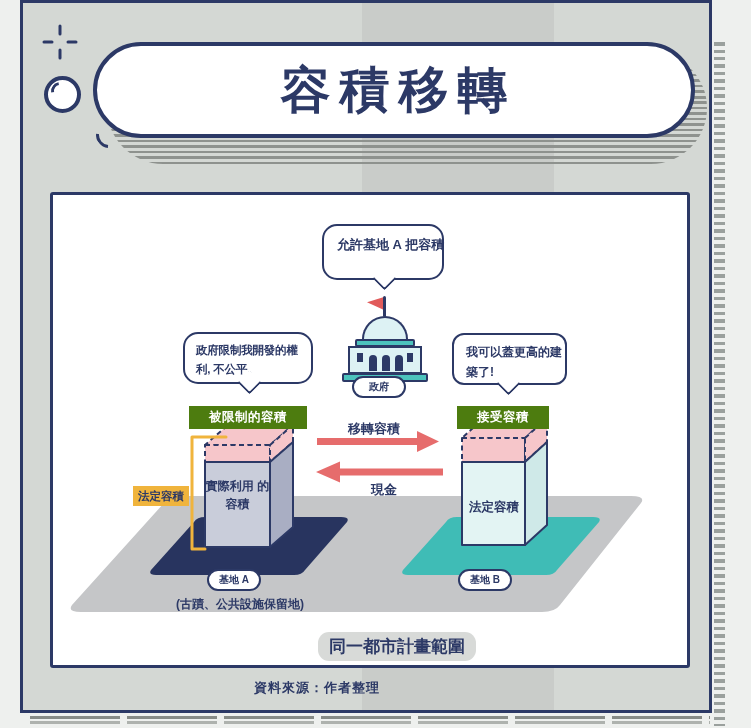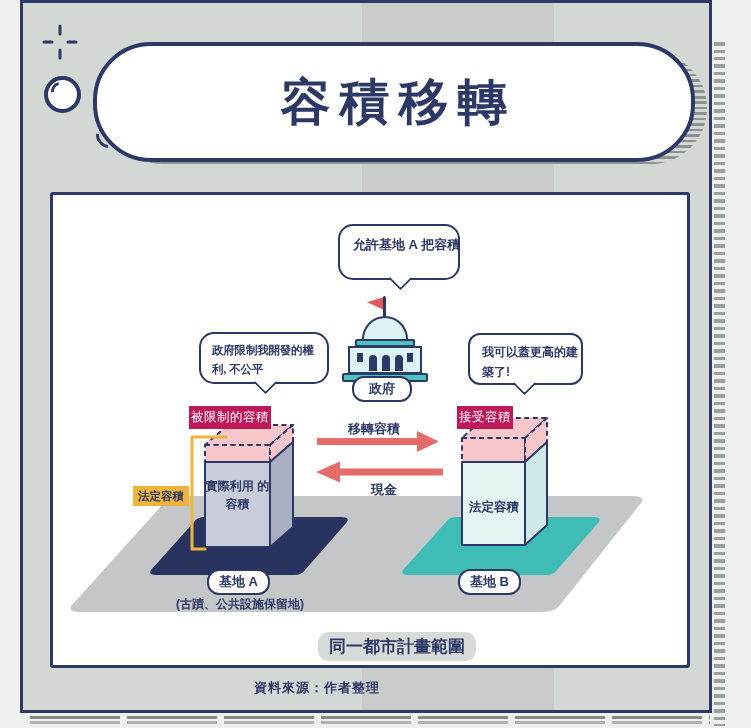--- a/index.html
+++ b/index.html
@@ -16,68 +16,68 @@
   .band{left:362px;top:3px;width:192px;height:707px;background:rgba(55,62,55,0.07);}
   .hatch{left:714px;top:42px;width:11px;height:684px;
          background:repeating-linear-gradient(to bottom,#9aa09d 0 3.5px,transparent 3.5px 7.5px);}
   .bl1{left:30px;top:716px;width:680px;height:3px;
        background:repeating-linear-gradient(to right,#878b87 0 90px,transparent 90px 97px);}
   .bl2{left:30px;top:721px;width:680px;height:2.5px;
        background:repeating-linear-gradient(to right,#aeb2ae 0 90px,transparent 90px 97px);}
   
   .banner-shadow{left:107px;top:52px;width:600px;height:112px;border-radius:58px;
        background:repeating-linear-gradient(to bottom,#8e928e 0 2.5px,transparent 2.5px 5.5px);}
-  .banner{left:93px;top:42px;width:602px;height:120px;box-sizing:border-box;
+  .banner{left:93px;top:42px;width:602px;height:96px;box-sizing:border-box;
        background:#fff;border:4px solid #2c3966;border-radius:58px;
        display:flex;align-items:center;justify-content:center;}
   .banner-title{font-size:50px;font-weight:bold;letter-spacing:9px;text-indent:9px;}
   .banner-circle{left:44px;top:76px;width:37px;height:37px;box-sizing:border-box;
        background:#fff;border:4px solid #2c3966;border-radius:50%;}
   .banner-circle::before{content:"";position:absolute;left:3px;top:2px;width:12px;height:12px;
        border:3px solid transparent;border-left-color:#2c3966;border-radius:50%;
        transform:rotate(35deg);}
   .banner-arc{left:96px;top:122px;width:26px;height:26px;box-sizing:border-box;
        border:3.5px solid transparent;border-left-color:#2c3966;border-radius:50%;
        transform:rotate(-40deg);}
   
   .panel{left:50px;top:192px;width:640px;height:476px;box-sizing:border-box;
        background:#fff;border:3px solid #2c3966;border-radius:3px;}
   .scene{left:53px;top:195px;width:634px;height:470px;z-index:4;}
   
   .bubble{background:#fff;border:2.5px solid #2c3966;border-radius:15px;
-       font-weight:bold;z-index:6;box-sizing:border-box;margin-left:16px;}
+       font-weight:bold;z-index:6;box-sizing:border-box;}
   .bubble .line{display:block;white-space:nowrap;}
   .tail{position:absolute;bottom:-8.5px;width:15px;height:15px;background:#fff;
        border-right:2.5px solid #2c3966;border-bottom:2.5px solid #2c3966;
        transform:rotate(45deg);border-bottom-right-radius:3px;}
   .bubble-gov{left:322px;top:224px;width:122px;height:56px;padding:8px 0 0 13px;
        font-size:13px;line-height:21px;}
   .bubble-gov .tail{left:52px;}
   .bubble-a{left:183px;top:332px;width:130px;height:52px;padding:7px 0 0 11px;
        font-size:11.5px;line-height:19px;letter-spacing:-0.2px;}
   .bubble-a .tail{left:56px;}
   .bubble-b{left:452px;top:333px;width:115px;height:52px;padding:7px 0 0 12px;
        font-size:12px;line-height:20px;border-radius:12px;}
   .bubble-b .tail{left:46px;}
   
-  .tag{background:#be185d;color:#fff;font-size:12.5px;font-weight:normal;
-       padding:3px 2px;letter-spacing:0.5px;z-index:7;white-space:nowrap;}
+  .tag{background:#4d7c0f;color:#fff;font-size:12.5px;font-weight:bold;
+       padding:3px 20px;letter-spacing:0.5px;z-index:7;white-space:nowrap;}
   .tag-restricted{left:189px;top:406px;}
   .tag-received{left:457px;top:406px;}
   .yellow-tag{left:133px;top:486px;background:#f0b43c;color:#2c3966;font-size:11.5px;
        font-weight:bold;padding:2.5px 5px;z-index:7;white-space:nowrap;}
   .txt-actual{left:205px;top:477px;width:65px;text-align:center;font-size:12px;
        line-height:18px;font-weight:bold;z-index:7;}
   .txt-legal-b{left:462px;top:499px;width:64px;text-align:center;font-size:12.5px;
        font-weight:bold;z-index:7;}
   .lbl-transfer{left:322px;top:420px;width:104px;text-align:center;font-size:13px;
        font-weight:bold;z-index:7;}
   .lbl-cash{left:332px;top:481px;width:104px;text-align:center;font-size:13px;
        font-weight:bold;z-index:7;}
-  .pill{background:#fff;border:2.5px solid #2c3966;border-radius:12px;font-size:13px;
+  .pill{background:#fff;border:2.5px solid #2c3966;border-radius:12px;font-size:10px;
        font-weight:bold;padding:2px 10px;z-index:7;white-space:nowrap;}
   .pill-gov{left:352px;top:376px;padding:2px 15px;}
   .pill-a{left:207px;top:569px;}
   .pill-b{left:458px;top:569px;}
   .caption-a{left:130px;top:596px;width:220px;text-align:center;font-size:12px;
        font-weight:bold;z-index:7;}
   .scope{left:318px;top:632px;background:#d8dad8;border-radius:11px;padding:3px 11px;
        font-size:17px;font-weight:bold;z-index:7;white-space:nowrap;}
   .source{left:20px;top:679px;width:594px;text-align:center;font-size:13px;
        font-weight:bold;letter-spacing:1px;}

